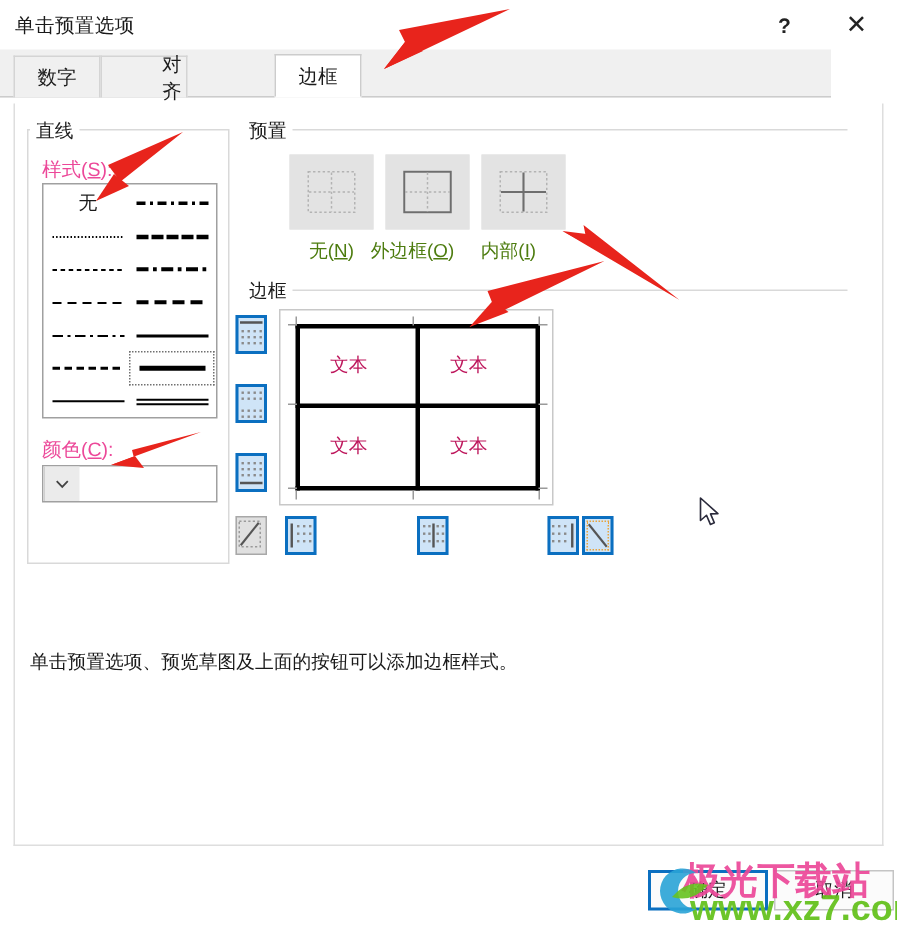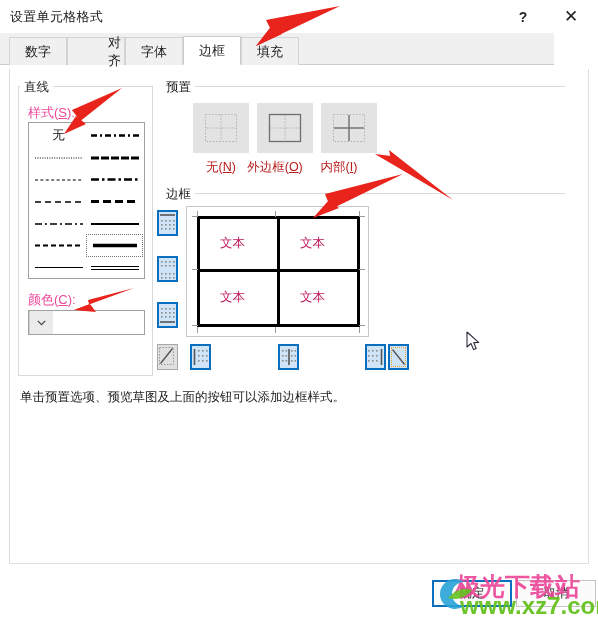--- a/index.html
+++ b/index.html
@@ -128,21 +128,21 @@
   
   .preset-btn {
     position: absolute;
     width: 56px; height: 50px;
     background: #e3e3e3;
     border: 1px solid #e3e3e3;
     display: flex; align-items: center; justify-content: center;
   }
   .preset-cap {
     position: absolute;
-    font-size: 12.5px; color: #b91c1c;
+    font-size: 12.5px; color: #4d7c0f;
     text-align: center; width: 70px;
   }
 
   
   .preview-box {
     position: absolute;
     background: #ffffff;
     border: 1px solid #c8c8c8;
   }
   .cell-text {
@@ -170,21 +170,21 @@
   .bbtn.focusdotted {
     background: #cfe4f7;
     border: 2px solid #0b6fc0;
     outline: 1px dotted #e8a33d;
     outline-offset: -4px;
   }
 
   
   .hint {
     position: absolute;
-    font-size: 12.5px; color: #1a1a1a;
+    font-size: 12.5px; color: #1a1a1a; margin-top: 44px;
   }
 
   
   .dlg-btn {
     position: absolute;
     width: 80px; height: 27px;
     background: #fbfbfb;
     border: 1px solid #c4c4c4;
     display: flex; align-items: center; justify-content: center;
     font-size: 12.5px; color: #1a1a1a;
@@ -210,31 +210,29 @@
 
   
   .cursor { position: absolute; }
 </style>
 </head>
 <body>
 
 <div id="root">
 
   <div class="titlebar">
-    <div class="title-text">设置单元格格式</div>
+    <div class="title-text">单击预置选项</div>
     <div class="tb-btn tb-help">?</div>
     <div class="tb-btn tb-close">✕</div>
   </div>
 
   <div class="tabstrip">
     <div class="tab" style="left:9px;   width:58px;">数字</div>
     <div class="tab" style="left:67px;  width:58px;padding-left:40px;">对齐</div>
-    <div class="tab" style="left:125px; width:58px;">字体</div>
     <div class="tab selected" style="left:183px; width:58px; top:3px;">边框</div>
-    <div class="tab" style="left:241px; width:58px;">填充</div>
   </div>
 
   <div class="panel">
 
     <div class="group-label" style="left:10px; top:10px;">直线</div>
     <div class="group-box" style="left:8px; top:17px; width:135px; height:290px;"></div>
 
     <div class="field-label" style="left:18px; top:35px;"><span>样式(</span><span class="u">S</span><span>):</span></div>
 
     <div class="style-box" style="left:18px; top:53px; width:117px; height:157px;">

